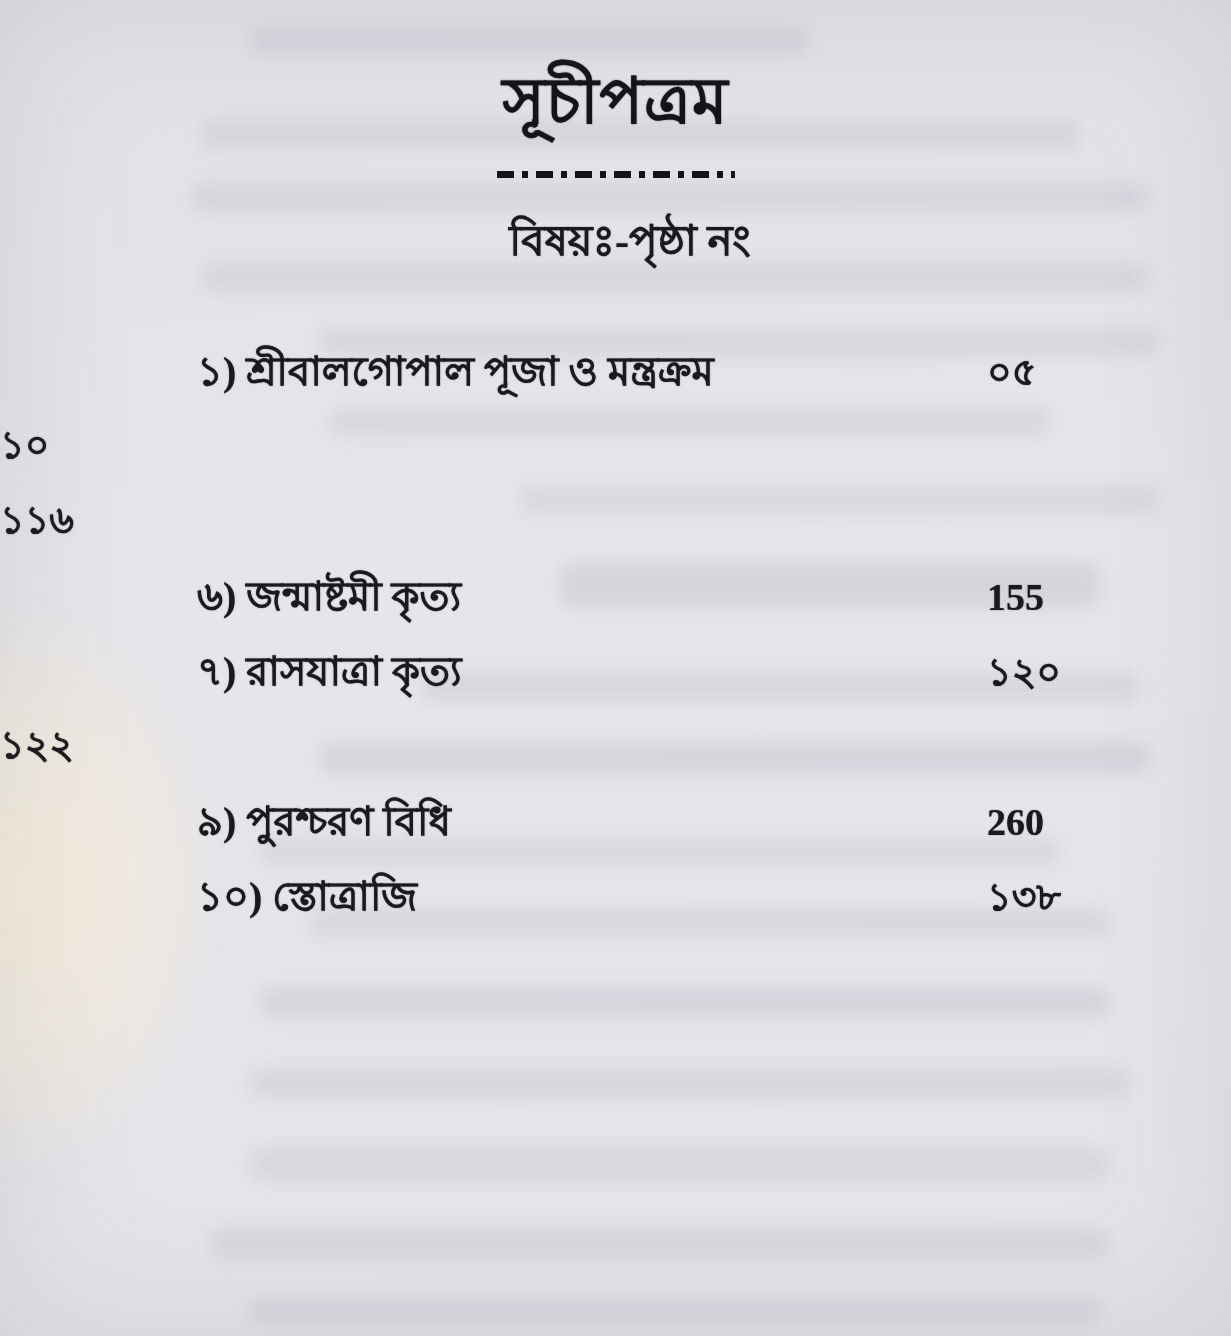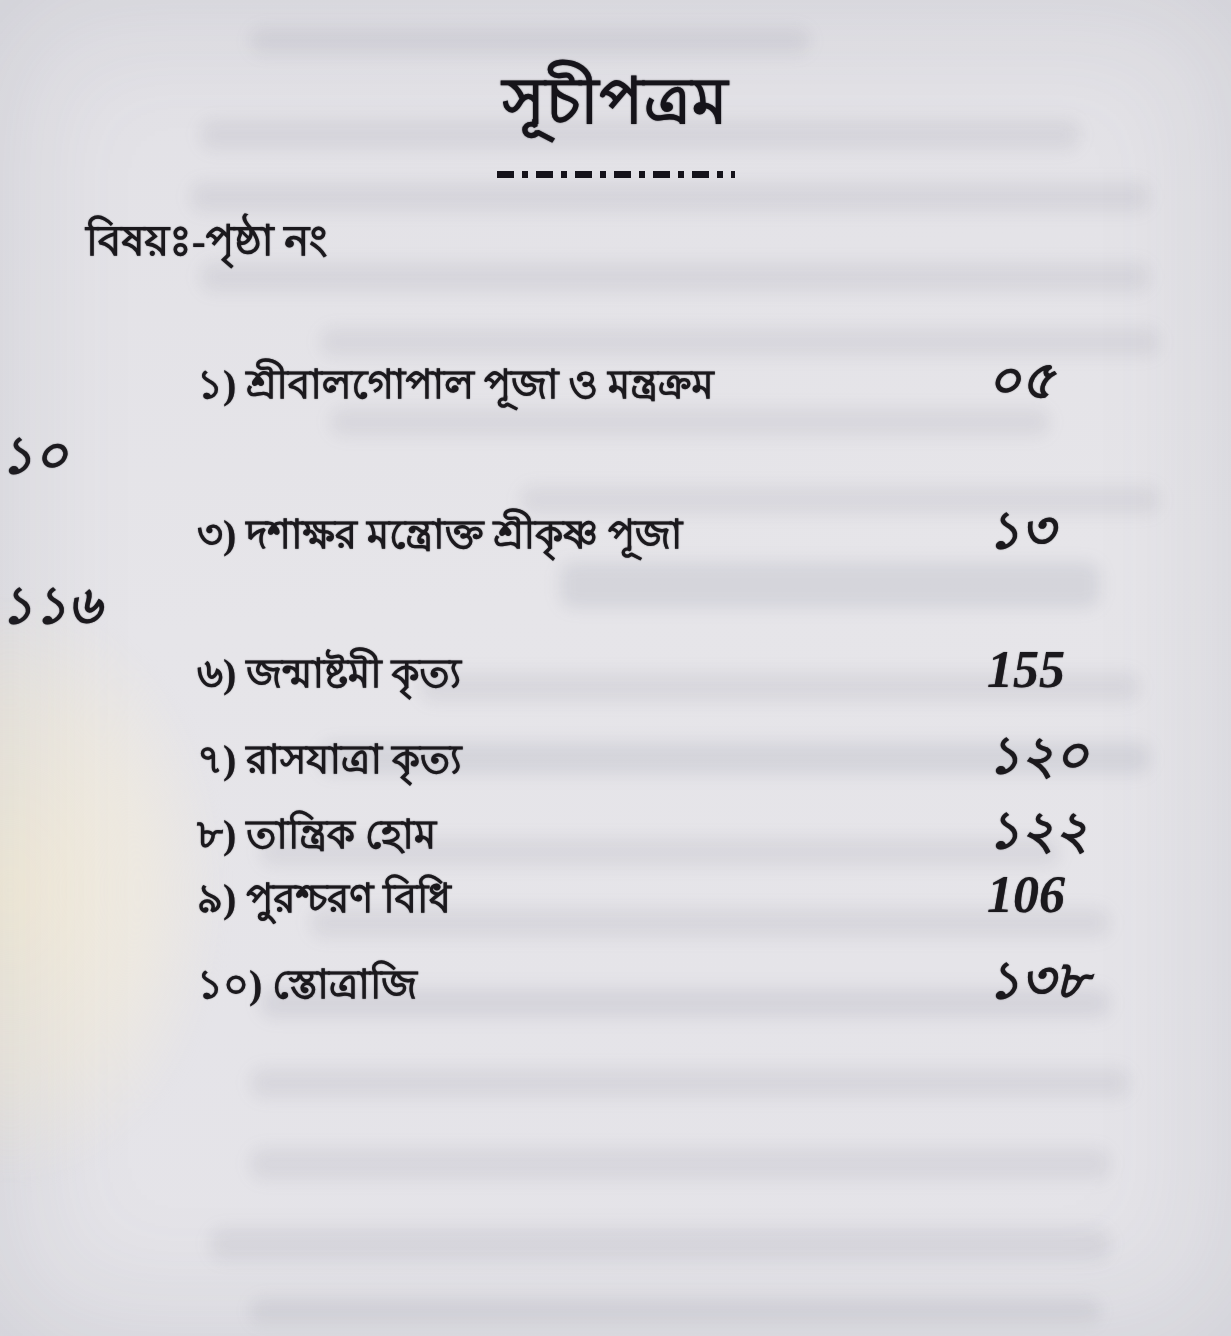--- a/index.html
+++ b/index.html
@@ -75,21 +75,21 @@
       transparent 17px, transparent 25px,
       #15131a 25px, #15131a 31px,
       transparent 31px, transparent 39px);
   }
   .columns-row {
     position: absolute;
     top: 208px;
     left: 0;
     width: 1231px;
     display: flex;
-    justify-content: flex-start;
+    justify-content: center;
     box-sizing: border-box;
     padding-left: 86px;
     padding-right: 57px;
     font-size: 42px;
     font-weight: 700;
     text-shadow: 0 0 1.2px rgba(18, 16, 22, 0.7);
   }
   .toc {
     position: absolute;
     top: 340px;
@@ -107,24 +107,23 @@
     margin-left: 197px;
     font-size: 40px;
     font-weight: 700;
     white-space: nowrap;
     text-shadow: 0 0 1.2px rgba(18, 16, 22, 0.7);
   }
   .toc-label .no {
     margin-right: 10px;
   }
   .toc-page {
-    font-size: 52px;
+    font-size: 38px;
     font-weight: 700;
     text-shadow: 0 0 1.2px rgba(18, 16, 22, 0.7);
-    font-style: italic;
   }
 </style>
 </head>
 <body>
 
 <div class="page-curl"></div>
 <div class="smudge" style="left:250px; top:28px;  width:560px; height:26px;"></div>
 <div class="smudge" style="left:200px; top:120px; width:880px; height:30px;"></div>
 <div class="smudge" style="left:190px; top:182px; width:960px; height:30px;"></div>
 <div class="smudge" style="left:200px; top:262px; width:950px; height:30px;"></div>
@@ -158,41 +157,36 @@
 
   <div class="toc">
     <div class="toc-row">
       <span class="toc-label"><span class="no">১)</span><span>শ্রীবালগোপাল পূজা ও মন্ত্রক্রম</span></span>
       <span class="toc-page">০৫</span>
     </div>
     <div class="toc-row">
       <span class="toc-page">১০</span>
     </div>
     <div class="toc-row">
-      <span class="toc-label"><span class="no">৩)</span><span>দশাক্ষর মন্ত্রোক্ত শ্রীকৃষ্ণ পূজা</span></span>
-      <span class="toc-page">১৩</span>
-    </div>
-    <div class="toc-row">
       <span class="toc-page">১১৬</span>
     </div>
     <div class="toc-row">
       <span class="toc-label"><span class="no">৬)</span><span>জন্মাষ্টমী কৃত্য</span></span>
       <span class="toc-page">155</span>
     </div>
     <div class="toc-row">
       <span class="toc-label"><span class="no">৭)</span><span>রাসযাত্রা কৃত্য</span></span>
       <span class="toc-page">১২০</span>
     </div>
     <div class="toc-row">
-      <span class="toc-label"><span class="no">৮)</span><span>তান্ত্রিক হোম</span></span>
       <span class="toc-page">১২২</span>
     </div>
     <div class="toc-row">
       <span class="toc-label"><span class="no">৯)</span><span>পুরশ্চরণ বিধি</span></span>
-      <span class="toc-page">106</span>
+      <span class="toc-page">260</span>
     </div>
     <div class="toc-row">
       <span class="toc-label"><span class="no">১০)</span><span>স্তোত্রাজি</span></span>
       <span class="toc-page">১৩৮</span>
     </div>
   </div>
 
 </div>
 
 <div class="vignette"></div>

